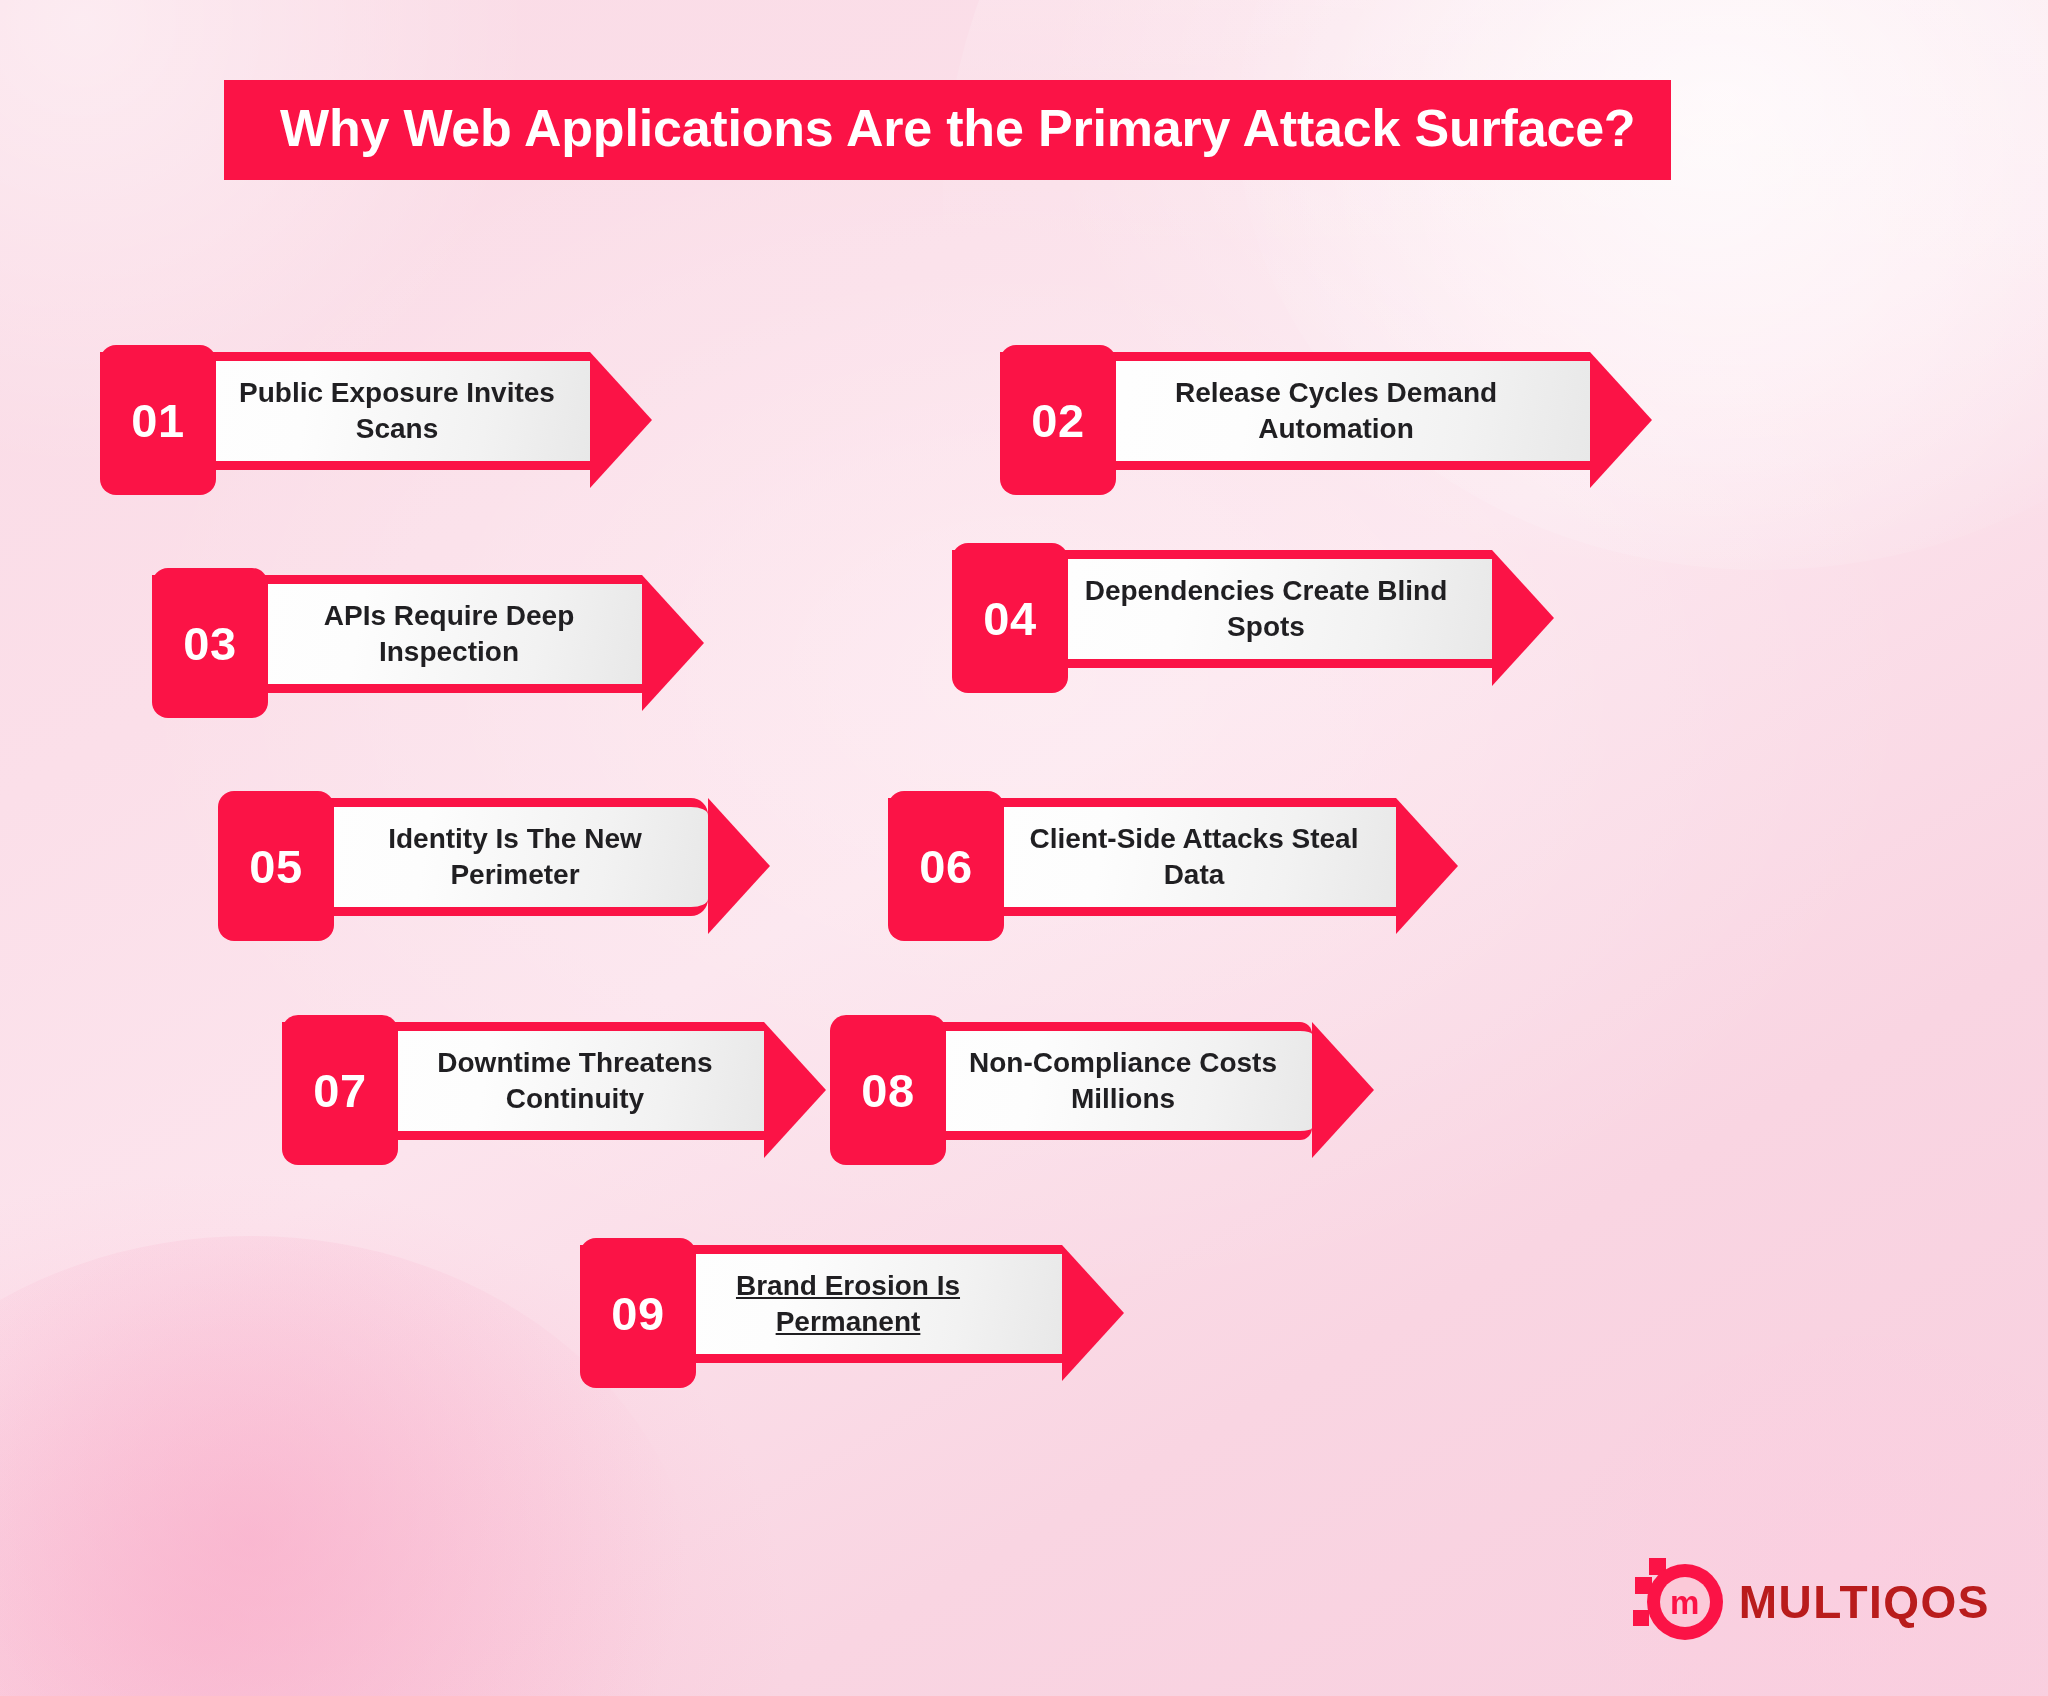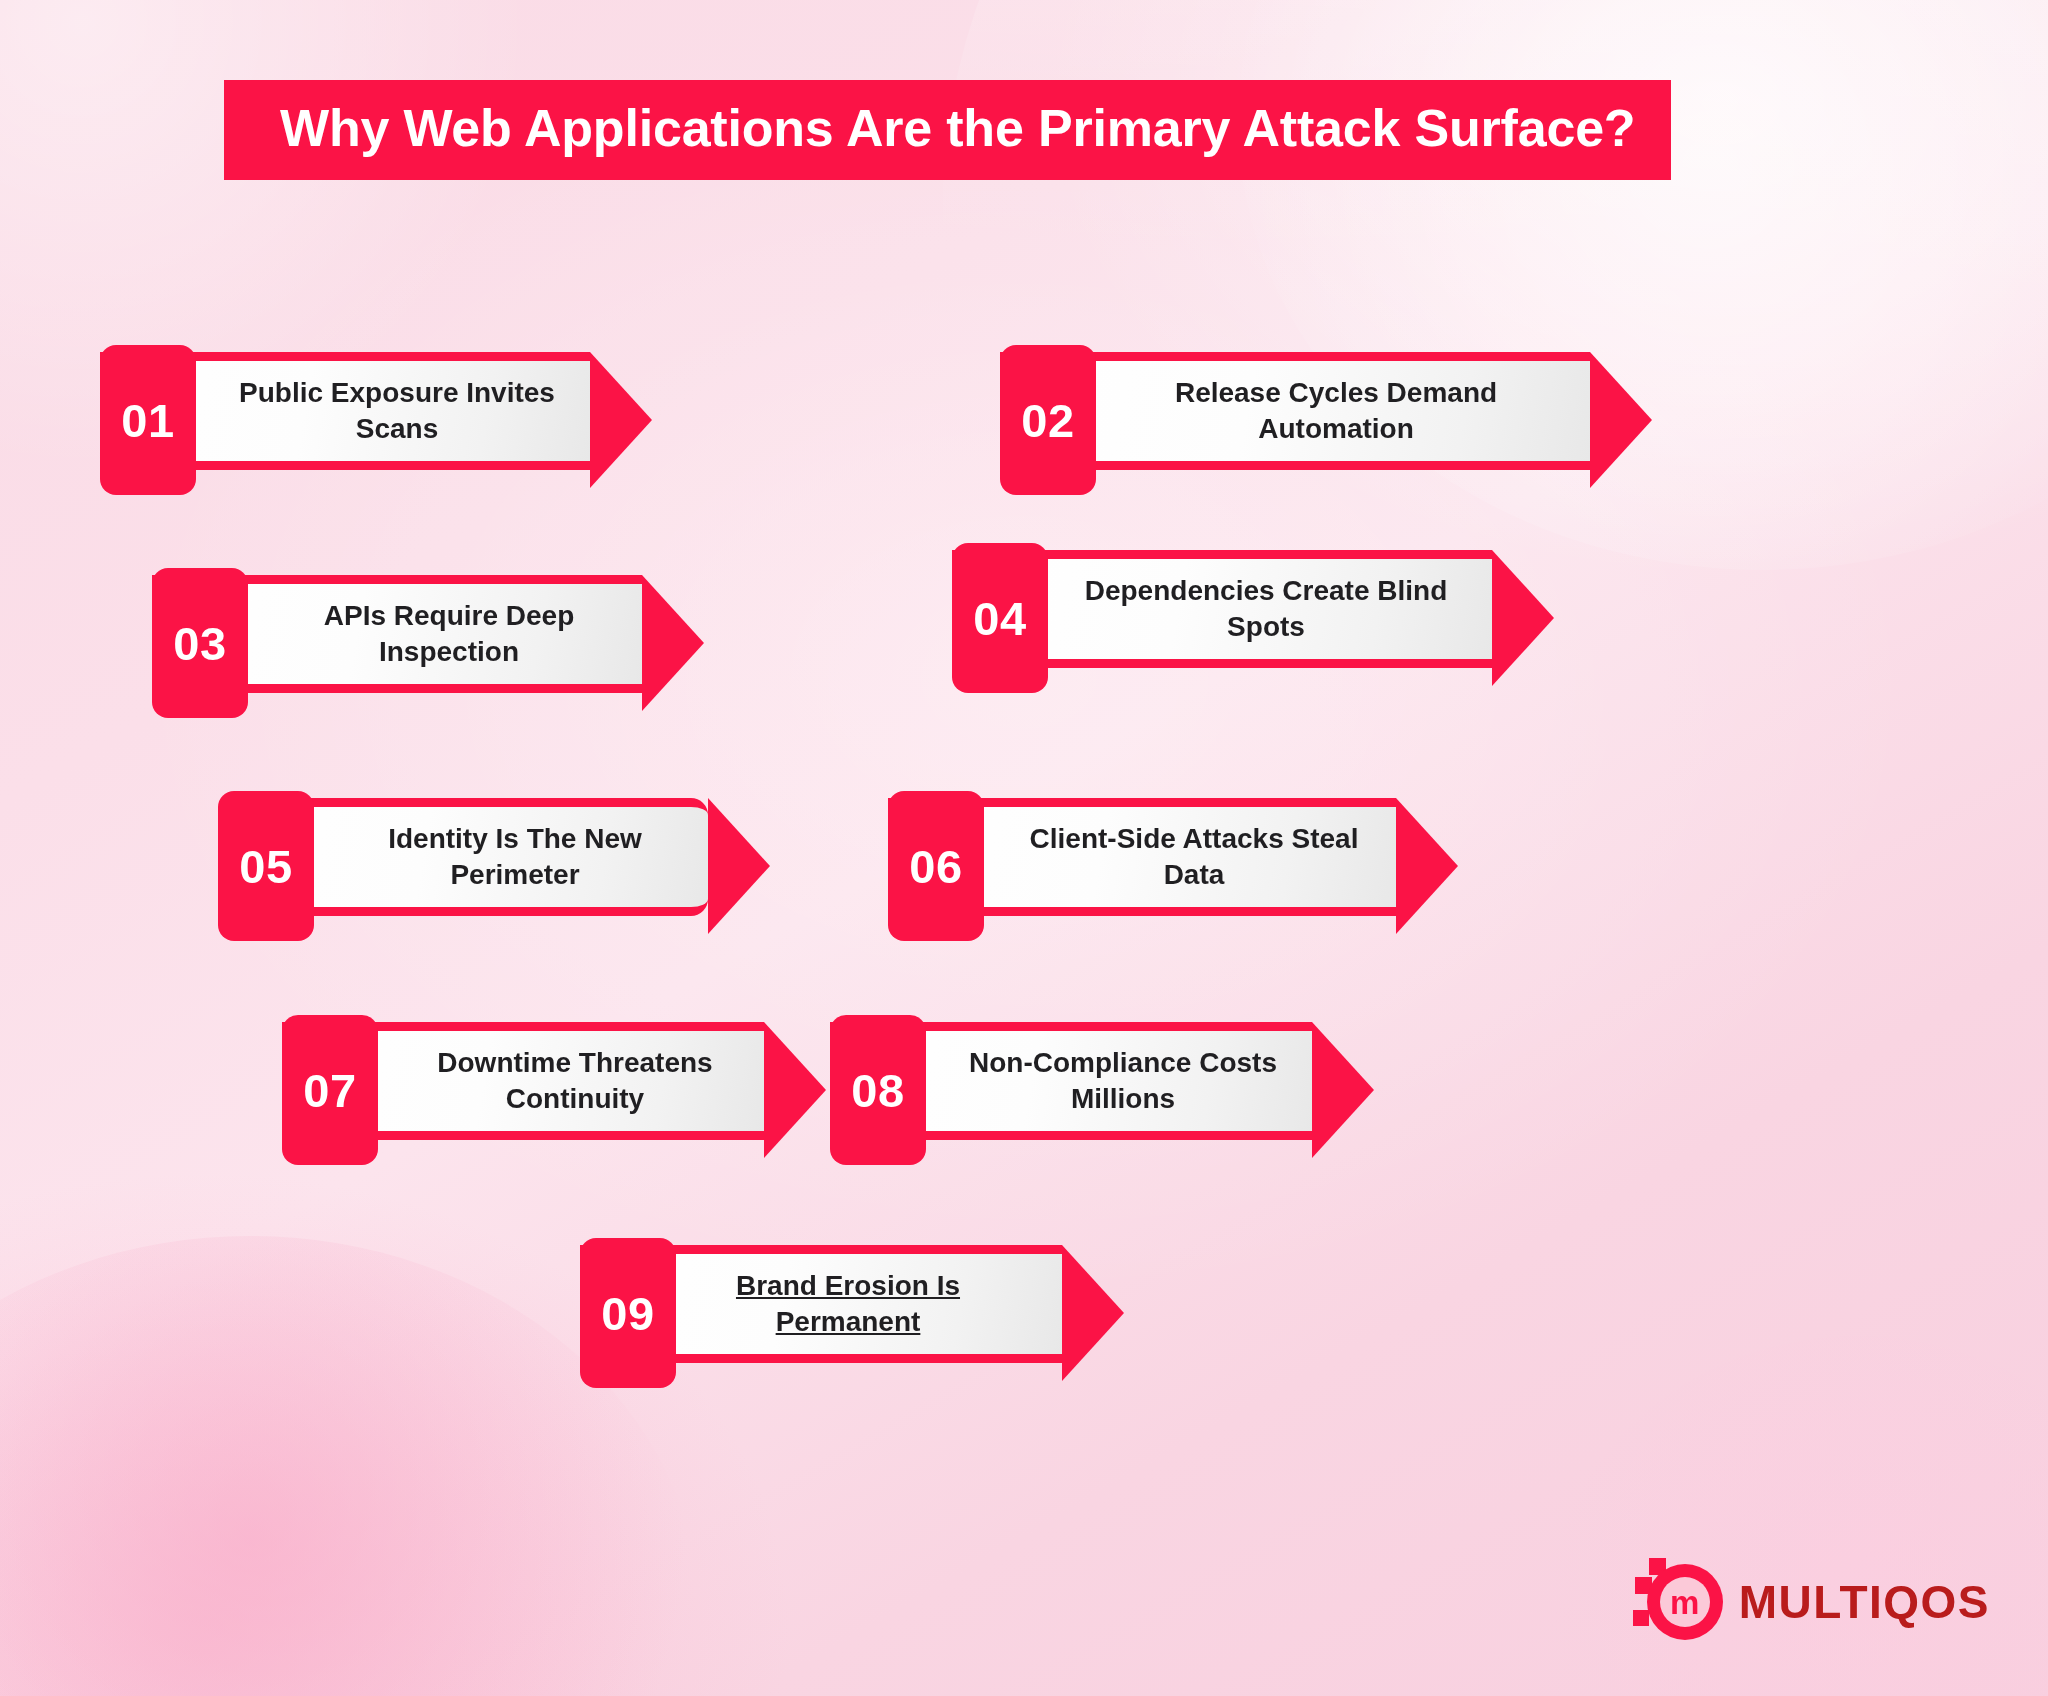--- a/index.html
+++ b/index.html
@@ -79,21 +79,21 @@
     top:-9px;
     width:0; height:0;
     border-top:68px solid transparent;
     border-bottom:68px solid transparent;
     border-left:62px solid #fb1346;
   }
   .badge{
     position:absolute;
     left:0;
     top:-16px;
-    width:96px;
+    width:116px;
     height:150px;
     background:#fb1346;
     border-radius:16px;
     display:flex;
     align-items:center;
     justify-content:center;
     color:#ffffff;
     font-size:47px;
     font-weight:700;
     letter-spacing:0.5px;
@@ -215,21 +215,21 @@
 
   <div class="card" style="left:282px; top:1022px;">
     <div class="card-body" style="width:482px;">
       <div class="badge">07</div>
       <div class="card-text" style="padding-left:130px;">Downtime Threatens Continuity</div>
       <div class="card-arrow"></div>
     </div>
   </div>
 
   <div class="card" style="left:830px; top:1022px;">
-    <div class="card-body" style="width:482px;">
+    <div class="card-body" style="width:482px;border-radius:12px;">
       <div class="badge">08</div>
       <div class="card-text" style="padding-left:130px;">Non-Compliance Costs Millions</div>
       <div class="card-arrow"></div>
     </div>
   </div>
 
   <div class="card" style="left:580px; top:1245px;">
     <div class="card-body" style="width:482px;">
       <div class="badge">09</div>
       <div class="card-text" style="padding-left:80px;text-decoration:underline;">Brand Erosion Is Permanent</div>

